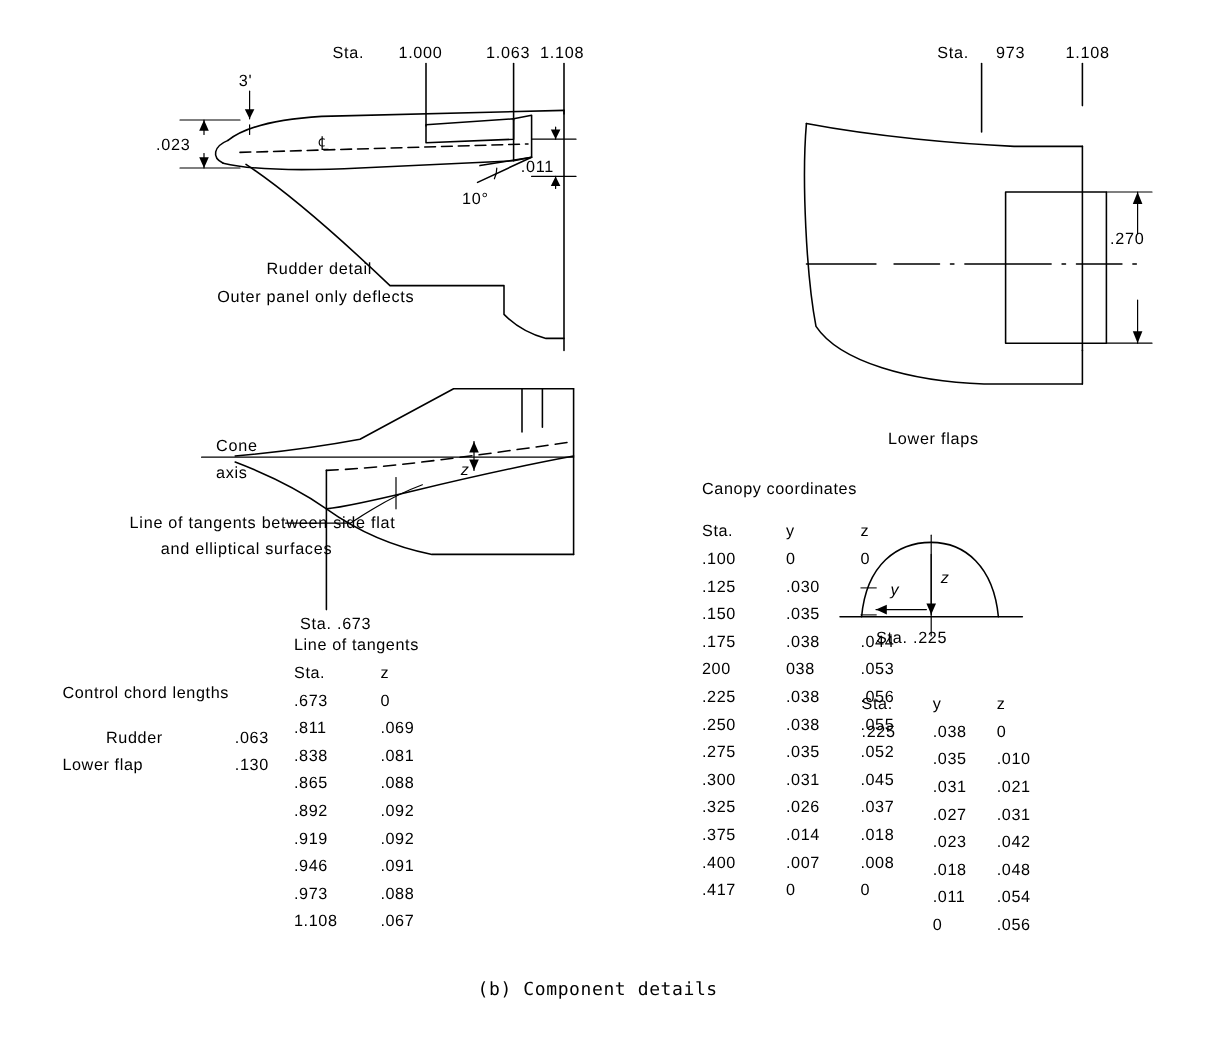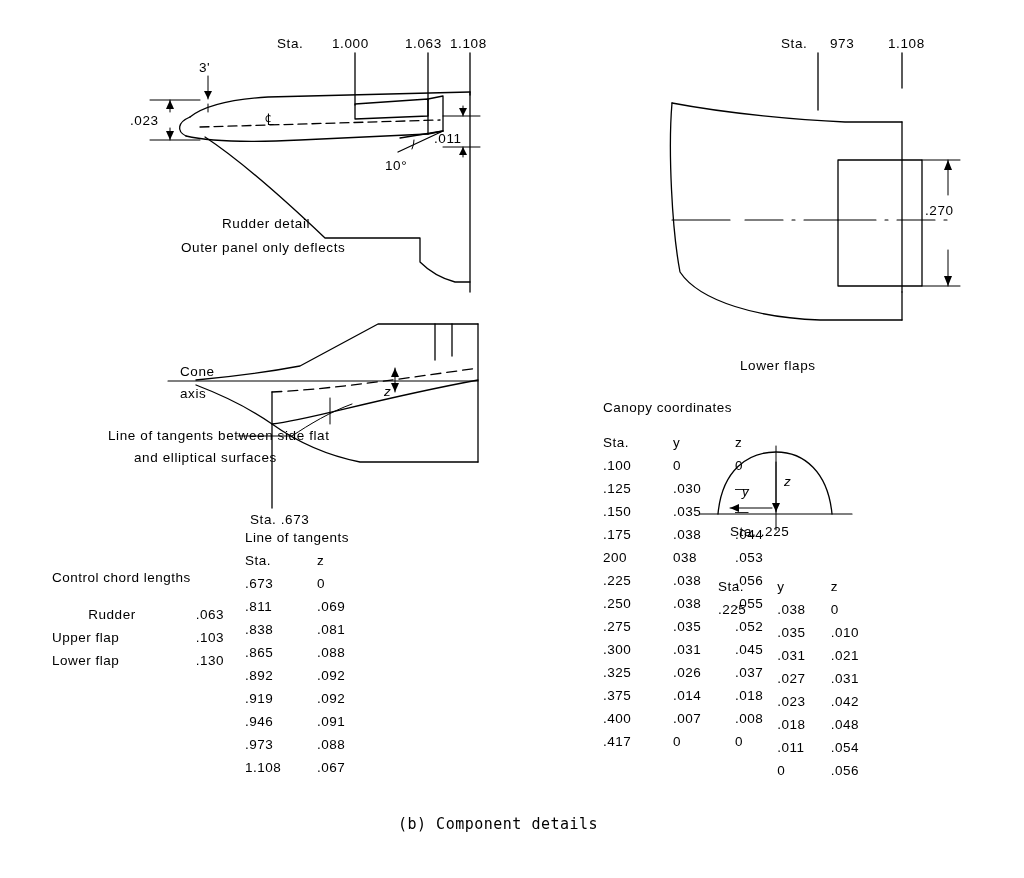--- a/index.html
+++ b/index.html
@@ -149,43 +149,39 @@
   <div class="num" style="left:130px;top:113px;">.023</div>
   <div class="num" style="left:265px;top:108px;font-size:16px;">℄</div>
   <div class="num" style="left:385px;top:158px;">10°</div>
   <div class="num" style="left:434px;top:131px;">.011</div>
   <div class="lbl" style="left:222px;top:216px;">Rudder detail</div>
   <div class="lbl" style="left:181px;top:240px;">Outer panel only deflects</div>
 
   <div class="lbl" style="left:781px;top:36px;">Sta.</div>
   <div class="num" style="left:830px;top:36px;">973</div>
   <div class="num" style="left:888px;top:36px;">1.108</div>
-  <div class="num" style="left:925px;top:203px;">.270</div>
+  <div class="num" style="left:925px;top:191px;">.270</div>
   <div class="lbl" style="left:740px;top:358px;">Lower flaps</div>
 
   <div class="lbl" style="left:180px;top:364px;">Cone</div>
   <div class="lbl" style="left:180px;top:386px;">axis</div>
   <div class="num ital" style="left:384px;top:384px;">z</div>
   <div class="lbl" style="left:108px;top:428px;">Line of tangents between side flat</div>
   <div class="lbl" style="left:134px;top:450px;">and elliptical surfaces</div>
   <div class="lbl" style="left:250px;top:512px;">Sta. .673</div>
 
   <div class="tbl" style="left:52px;top:570px;">
     <div style="margin-bottom:18px;">Control chord lengths</div>
     <table>
       <tbody>
         <tr>
           <td style="width:120px;text-align:center;">Rudder</td>
           <td class="r" style="width:52px;">.063</td>
         </tr>
         <tr>
-          <td>Upper flap</td>
-          <td class="r">.103</td>
-        </tr>
-        <tr>
           <td>Lower flap</td>
           <td class="r">.130</td>
         </tr>
       </tbody>
     </table>
   </div>
 
   <div class="tbl" style="left:245px;top:530px;">
     <div style="margin-bottom:4px;">Line of tangents</div>
     <table>
@@ -229,21 +225,21 @@
             <td>.088</td>
           </tr>
         <tr>
             <td>1.108</td>
             <td>.067</td>
           </tr>
       </tbody>
     </table>
   </div>
 
-  <div class="tbl" style="left:585px;top:400px;margin-left:18px;">
+  <div class="tbl" style="left:585px;top:400px;">
     <div style="margin-bottom:16px;">Canopy coordinates</div>
     <table>
       <thead>
         <tr>
           <td style="width:70px;">Sta.</td>
           <td style="width:62px;">y</td>
           <td style="width:62px;">z</td>
         </tr>
       </thead>
       <tbody>

